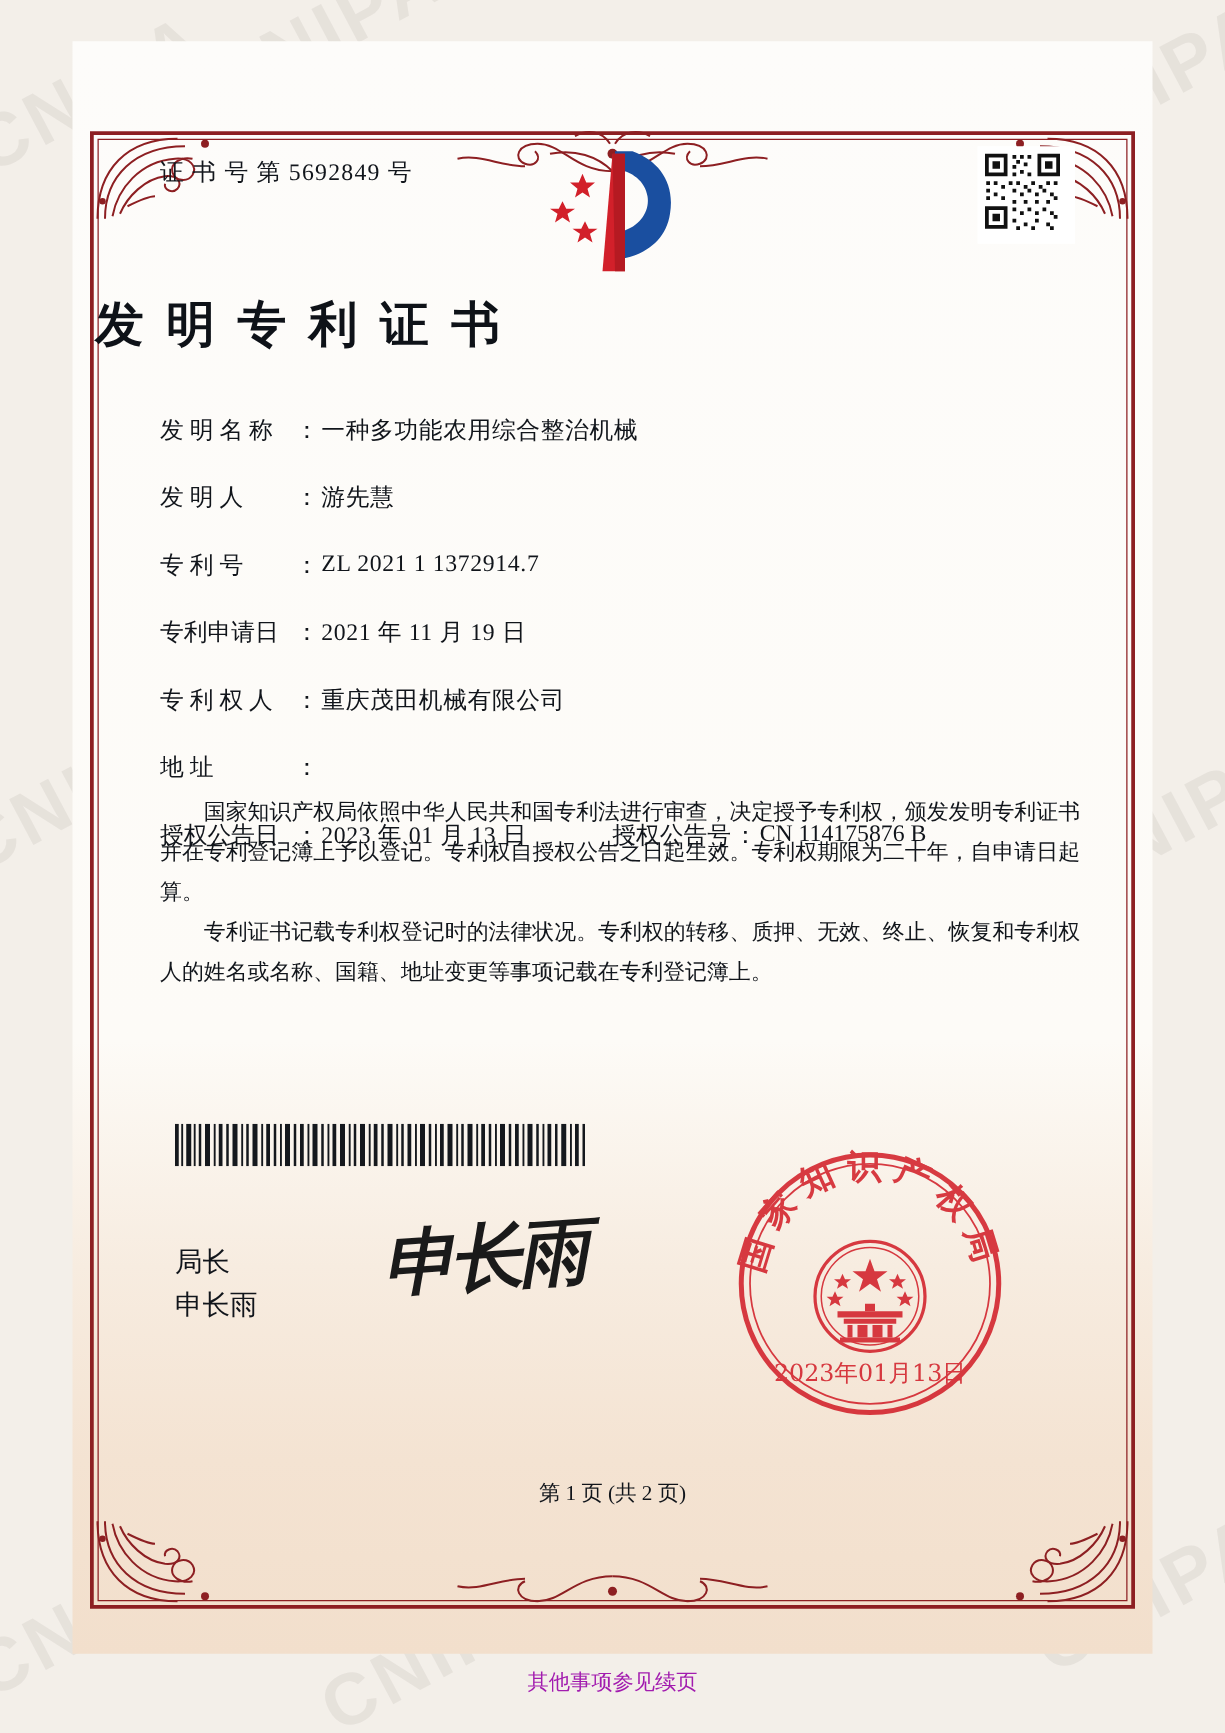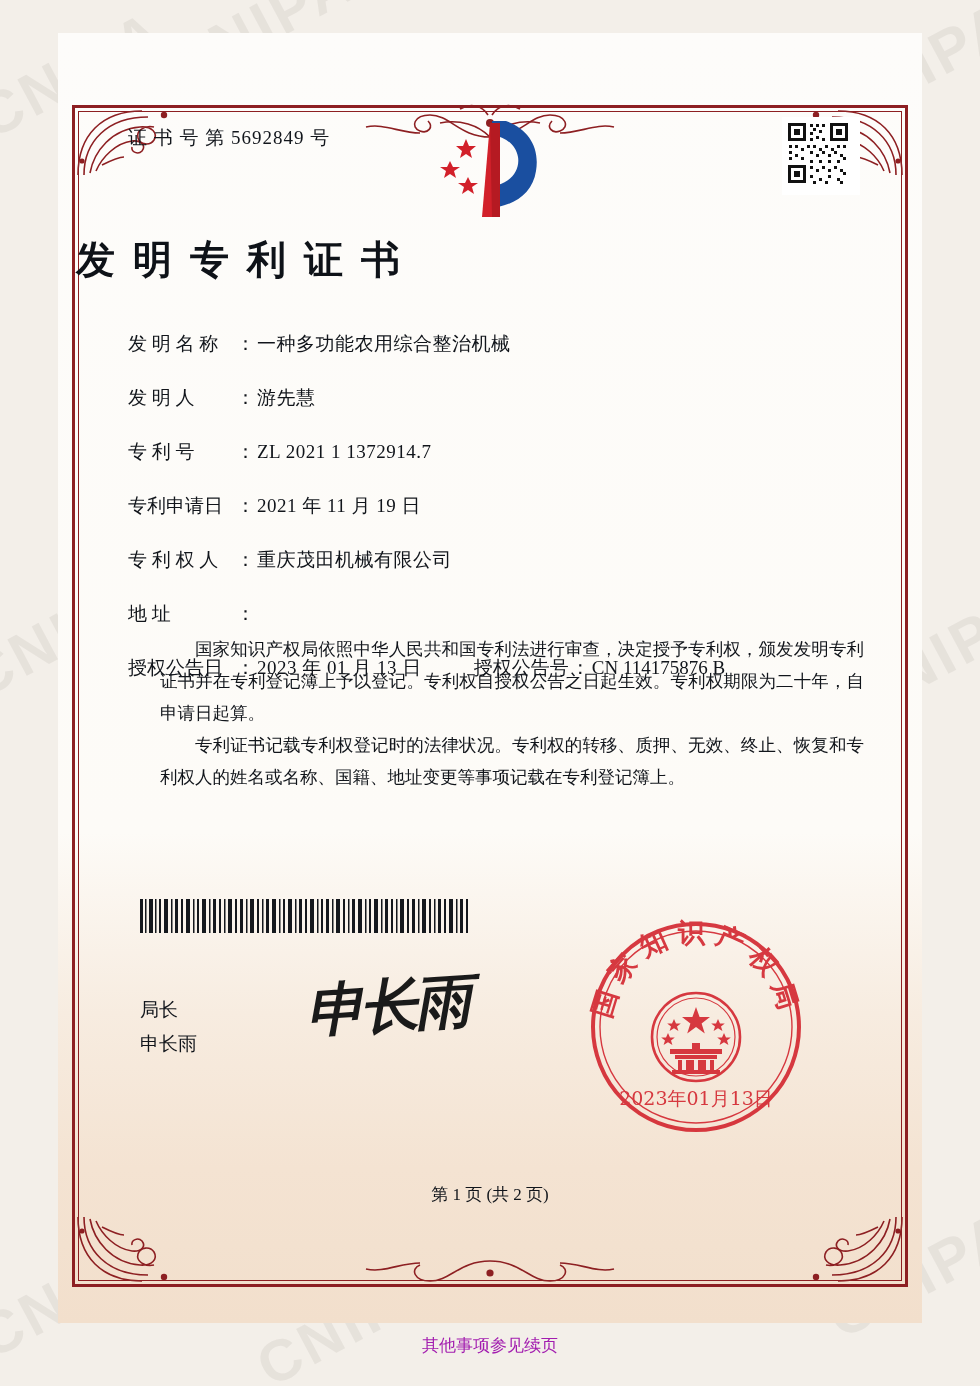--- a/index.html
+++ b/index.html
@@ -76,32 +76,32 @@
   .frow{
     display:flex;align-items:center;margin-bottom:28px;font-size:19px;color:#11151b;
   }
   .flabel{
     width:108px;flex:0 0 108px;letter-spacing:0px;
     display:flex;justify-content:space-between;
   }
   .flabel.tight{letter-spacing:0;font-family:Liberation Serif, serif;}
   .fcolon{margin:0 2px 0 0;}
   .fvalue{flex:1;letter-spacing:0.5px;}
-  .frow.two .fvalue{flex:0 0 auto;margin-right:52px;}
+  .frow.two .fvalue{flex:0 0 auto;margin-right:68px;}
   .flabel2{flex:0 0 auto;margin-right:2px;}
   .para{
     position:absolute;left:70px;right:58px;top:600px;
-    font-size:17.5px;line-height:32px;color:#11151b;text-align:justify;margin-left:32px;
+    font-size:17.5px;line-height:32px;color:#11151b;text-align:justify;
   }
   .para p{margin:0;text-indent:2em;}
   .barcode{
     position:absolute;left:82px;top:866px;width:330px;height:34px;
   }
   .sign-block{
-    position:absolute;left:82px;top:960px;font-size:19px;line-height:34px;color:#11151b;
+    position:absolute;left:82px;top:960px;font-size:22px;line-height:34px;color:#11151b;
   }
   .signature{
     position:absolute;left:248px;top:935px;
     font-family:"DejaVu Serif",serif;font-size:58px;color:#1a1a1a;
     transform:rotate(-4deg);font-style:italic;font-weight:bold;
     letter-spacing:-4px;
   }
   .seal{
     position:absolute;right:118px;top:886px;width:216px;height:216px;
   }

